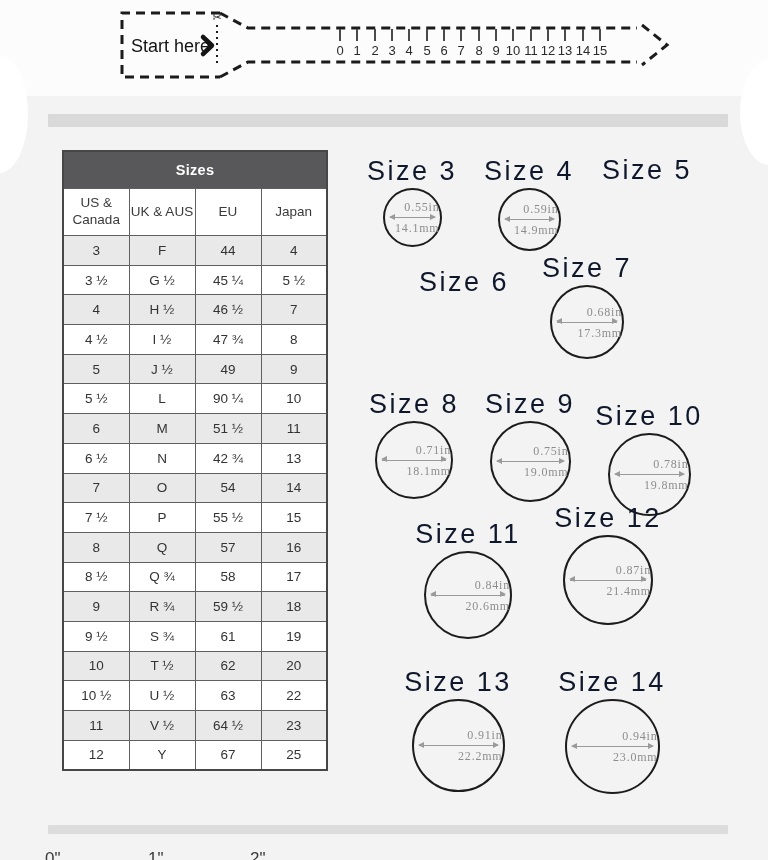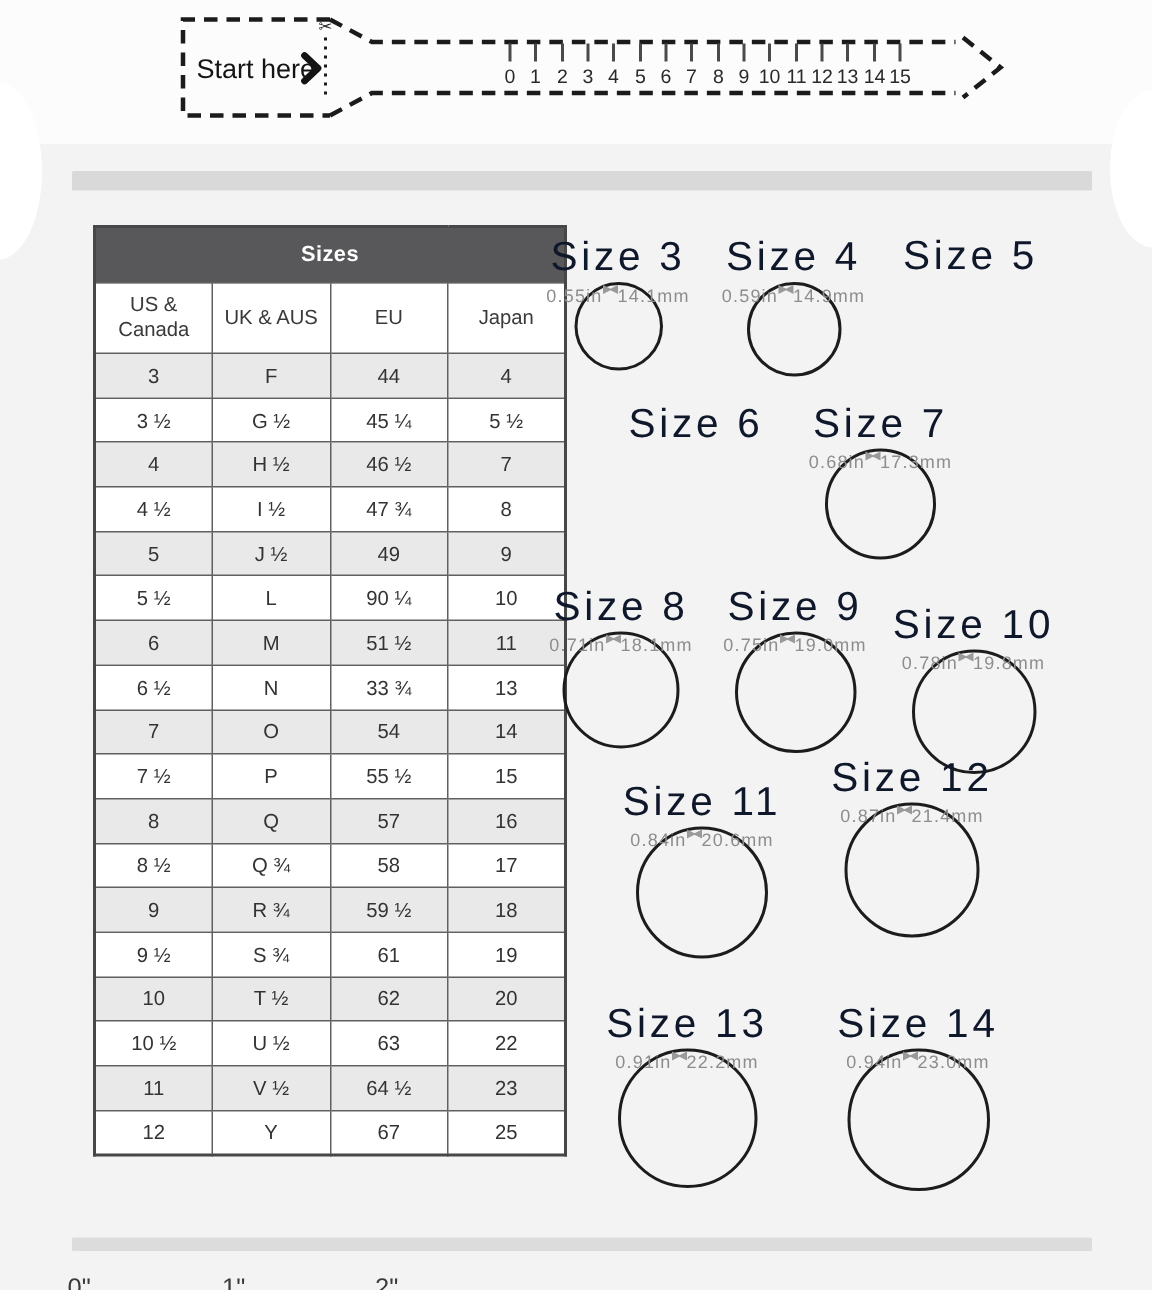--- a/index.html
+++ b/index.html
@@ -11,35 +11,35 @@
   .divider-bar{position:absolute;left:48px;width:680px;background:#d9d9d9;border-radius:1px;}
   .divider-top{top:114px;height:13px;}
   .divider-bottom{top:825px;height:9px;background:#dcdcdc;}
 
   
   .blob{position:absolute;background:#ffffff;border-radius:50%;}
   .blob-left{left:-30px;top:55px;width:58px;height:118px;}
   .blob-right{right:-30px;top:60px;width:58px;height:105px;}
 
   
-  .size-table{position:absolute;left:62px;top:150px;width:316px;border-collapse:collapse;table-layout:fixed;
+  .size-table{position:absolute;left:62px;top:150px;width:266px;border-collapse:collapse;table-layout:fixed;
     font-size:13.5px;color:#333;background:#fff;border-radius:31px;}
   .size-table th,.size-table td{border:1.5px solid #606060;text-align:center;vertical-align:middle;padding:0;}
   .size-table{border:2px solid #474747;}
   .size-table .title-row th{background:#58585a;color:#fff;font-weight:bold;font-size:14.5px;height:36px;letter-spacing:.3px;}
   .size-table .head-row th{background:#fff;font-weight:normal;color:#3a3a3a;height:46px;font-size:13.5px;line-height:1.25;}
   .size-table tbody tr{height:29.7px;}
   .size-table tbody tr:nth-child(odd){background:#e9e9e9;}
   .size-table tbody tr:nth-child(even){background:#ffffff;}
 
   
   .ring-item{position:absolute;width:150px;text-align:center;}
   .ring-title{font-size:27px;line-height:28px;letter-spacing:2.5px;color:#0f172a;margin-bottom:3px;white-space:nowrap;}
   .ring-circle{box-sizing:border-box;margin:0 auto;border:2.5px solid #1c1c1c;border-radius:50%;
-    display:flex;flex-direction:row;align-items:flex-start;justify-content:center;background:transparent;}
+    display:flex;flex-direction:column;align-items:flex-end;justify-content:center;background:transparent;font-family:Liberation Serif, serif;}
   .dim-label{color:#8d8d8d;font-size:12px;line-height:14px;letter-spacing:.8px;white-space:nowrap;}
   .dim-arrow{align-self:stretch;margin:3px 5px;height:1px;background:#9a9a9a;position:relative;}
   .dim-arrow::before{content:"";position:absolute;left:-1px;top:-3.5px;border-top:3.5px solid transparent;
     border-bottom:3.5px solid transparent;border-right:6px solid #9a9a9a;}
   .dim-arrow::after{content:"";position:absolute;right:-1px;top:-3.5px;border-top:3.5px solid transparent;
     border-bottom:3.5px solid transparent;border-left:6px solid #9a9a9a;}
 
   
   .bottom-label{position:absolute;top:849px;font-size:17px;color:#3a3a3a;}
 </style>
@@ -159,21 +159,21 @@
         </tr>
       <tr>
           <td>6</td>
           <td>M</td>
           <td>51 ½</td>
           <td>11</td>
         </tr>
       <tr>
           <td>6 ½</td>
           <td>N</td>
-          <td>33 ¾</td>
+          <td>42 ¾</td>
           <td>13</td>
         </tr>
       <tr>
           <td>7</td>
           <td>O</td>
           <td>54</td>
           <td>14</td>
         </tr>
       <tr>
           <td>7 ½</td>
@@ -247,21 +247,21 @@
       <div class="dim-arrow"></div>
       <div class="dim-label">14.9mm</div>
     </div>
   </div>
   <div class="ring-item" style="left:572px;top:156px;">
     <div class="ring-title">Size 5</div>
   </div>
   <div class="ring-item" style="left:389px;top:268px;">
     <div class="ring-title">Size 6</div>
   </div>
-  <div class="ring-item" style="left:512px;top:268px;">
+  <div class="ring-item" style="left:512px;top:254px;">
     <div class="ring-title">Size 7</div>
     <div class="ring-circle" style="width:74px;height:74px;">
       <div class="dim-label">0.68in</div>
       <div class="dim-arrow"></div>
       <div class="dim-label">17.3mm</div>
     </div>
   </div>
   <div class="ring-item" style="left:339px;top:390px;">
     <div class="ring-title">Size 8</div>
     <div class="ring-circle" style="width:78px;height:78px;">

